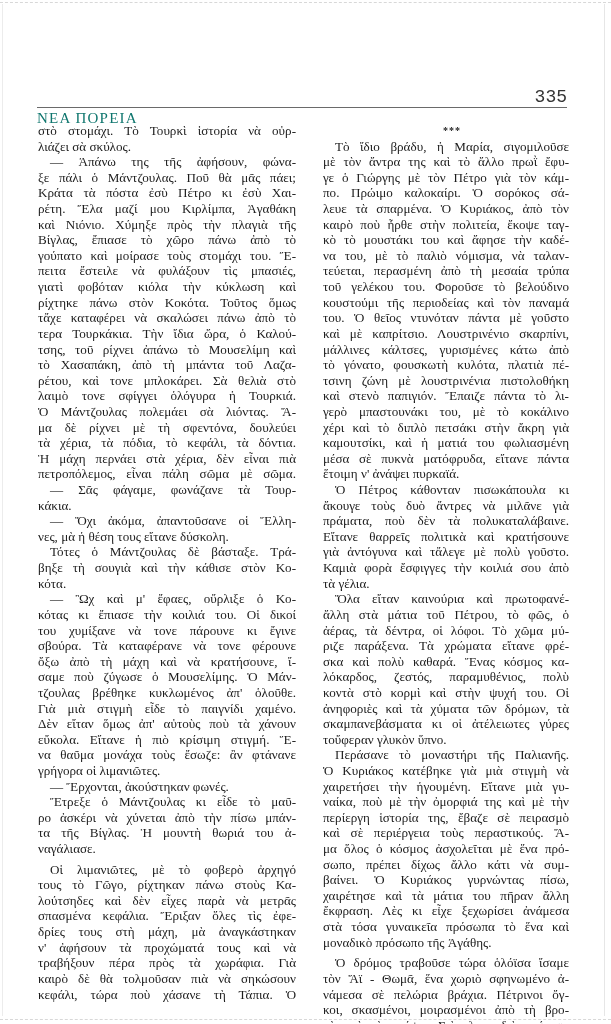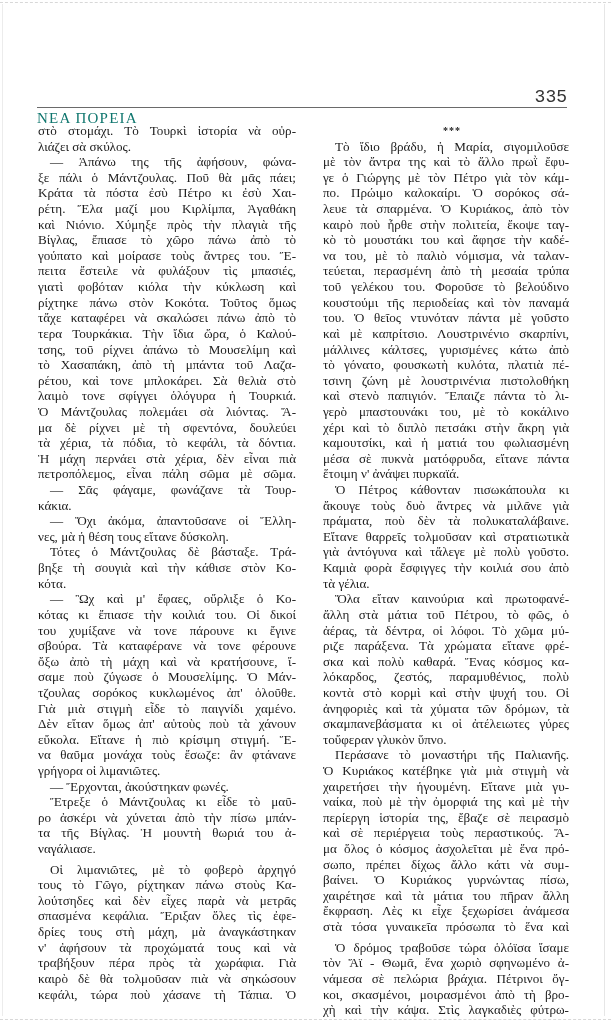--- a/index.html
+++ b/index.html
@@ -105,21 +105,21 @@
 
 <div class="column col-left" id="col-left">
     <span class="line">στὸ στομάχι. Τὸ Τουρκὶ ἱστορία νὰ οὐρ-</span>
     <span class="line last">λιάζει σὰ σκύλος.</span>
     <span class="line indent">— Ἀπάνω της τῆς ἀφήσουν, φώνα-</span>
     <span class="line">ξε πάλι ὁ Μάντζουλας. Ποῦ θὰ μᾶς πάει;</span>
     <span class="line">Κράτα τὰ πόστα ἐσὺ Πέτρο κι ἐσὺ Χαι-</span>
     <span class="line">ρέτη. Ἔλα μαζί μου Κιρλίμπα, Ἀγαθάκη</span>
     <span class="line">καὶ Νιόνιο. Χύμηξε πρὸς τὴν πλαγιὰ τῆς</span>
     <span class="line">Βίγλας, ἔπιασε τὸ χῶρο πάνω ἀπὸ τὸ</span>
-    <span class="line">γούπατο καὶ μοίρασε τοὺς ἄντρες του. Ἔ-</span>
+    <span class="line">γούπατο καὶ μοίρασε τοὺς στομάχι του. Ἔ-</span>
     <span class="line">πειτα ἔστειλε νὰ φυλάξουν τὶς μπασιές,</span>
     <span class="line">γιατὶ φοβόταν κιόλα τὴν κύκλωση καὶ</span>
     <span class="line">ρίχτηκε πάνω στὸν Κοκότα. Τοῦτος ὅμως</span>
     <span class="line">τἄχε καταφέρει νὰ σκαλώσει πάνω ἀπὸ τὸ</span>
     <span class="line">τερα Τουρκάκια. Τὴν ἴδια ὥρα, ὁ Καλού-</span>
     <span class="line">τσης, τοῦ ρίχνει ἀπάνω τὸ Μουσελίμη καὶ</span>
     <span class="line">τὸ Χασαπάκη, ἀπὸ τὴ μπάντα τοῦ Λαζα-</span>
     <span class="line">ρέτου, καὶ τονε μπλοκάρει. Σὰ θελιὰ στὸ</span>
     <span class="line">λαιμὸ τονε σφίγγει ὁλόγυρα ἡ Τουρκιά.</span>
     <span class="line">Ὁ Μάντζουλας πολεμάει σὰ λιόντας. Ἄ-</span>
@@ -133,21 +133,21 @@
     <span class="line last">νες, μὰ ἡ θέση τους εἴτανε δύσκολη.</span>
     <span class="line indent">Τότες ὁ Μάντζουλας δὲ βάσταξε. Τρά-</span>
     <span class="line">βηξε τὴ σουγιὰ καὶ τὴν κάθισε στὸν Κο-</span>
     <span class="line last">κότα.</span>
     <span class="line indent">— Ὢχ καὶ μ' ἔφαες, οὔρλιξε ὁ Κο-</span>
     <span class="line">κότας κι ἔπιασε τὴν κοιλιά του. Οἱ δικοί</span>
     <span class="line">του χυμίξανε νὰ τονε πάρουνε κι ἔγινε</span>
     <span class="line">σβούρα. Τὰ καταφέρανε νὰ τονε φέρουνε</span>
     <span class="line">ὄξω ἀπὸ τὴ μάχη καὶ νὰ κρατήσουνε, ἴ-</span>
     <span class="line">σαμε ποὺ ζύγωσε ὁ Μουσελίμης. Ὁ Μάν-</span>
-    <span class="line">τζουλας σορόκος κυκλωμένος ἀπ' ὁλοῦθε.</span>
+    <span class="line">τζουλας βρέθηκε κυκλωμένος ἀπ' ὁλοῦθε.</span>
     <span class="line">Γιὰ μιὰ στιγμὴ εἶδε τὸ παιγνίδι χαμένο.</span>
     <span class="line">Δὲν εἴταν ὅμως ἀπ' αὐτοὺς ποὺ τὰ χάνουν</span>
     <span class="line">εὔκολα. Εἴτανε ἡ πιὸ κρίσιμη στιγμή. Ἕ-</span>
     <span class="line">να θαῦμα μονάχα τοὺς ἔσωζε: ἂν φτάνανε</span>
     <span class="line last">γρήγορα οἱ λιμανιῶτες.</span>
     <span class="line indent last">— Ἔρχονται, ἀκούστηκαν φωνές.</span>
     <span class="line indent">Ἔτρεξε ὁ Μάντζουλας κι εἶδε τὸ μαῦ-</span>
     <span class="line">ρο ἀσκέρι νὰ χύνεται ἀπὸ τὴν πίσω μπάν-</span>
     <span class="line">τα τῆς Βίγλας. Ἡ μουντὴ θωριά του ἀ-</span>
     <span class="line last">ναγάλιασε.</span>
@@ -183,21 +183,21 @@
     <span class="line">τσινη ζώνη μὲ λουστρινένια πιστολοθήκη</span>
     <span class="line">καὶ στενὸ παπιγιόν. Ἔπαιζε πάντα τὸ λι-</span>
     <span class="line">γερὸ μπαστουνάκι του, μὲ τὸ κοκάλινο</span>
     <span class="line">χέρι καὶ τὸ διπλὸ πετσάκι στὴν ἄκρη γιὰ</span>
     <span class="line">καμουτσίκι, καὶ ἡ ματιά του φωλιασμένη</span>
     <span class="line">μέσα σὲ πυκνὰ ματόφρυδα, εἴτανε πάντα</span>
     <span class="line last">ἕτοιμη ν' ἀνάψει πυρκαϊά.</span>
     <span class="line indent">Ὁ Πέτρος κάθονταν πισωκάπουλα κι</span>
     <span class="line">ἄκουγε τοὺς δυὸ ἄντρες νὰ μιλᾶνε γιὰ</span>
     <span class="line">πράματα, ποὺ δὲν τὰ πολυκαταλάβαινε.</span>
-    <span class="line">Εἴτανε θαρρεῖς τολμοῦσαν καὶ στρατιωτικὰ</span>
+    <span class="line">Εἴτανε θαρρεῖς πολιτικὰ καὶ κρατήσουνε</span>
     <span class="line">γιὰ ἀντόγυνα καὶ τἄλεγε μὲ πολὺ γοῦστο.</span>
     <span class="line">Καμιὰ φορὰ ἔσφιγγες τὴν κοιλιά σου ἀπὸ</span>
     <span class="line last">τὰ γέλια.</span>
     <span class="line indent">Ὅλα εἴταν καινούρια καὶ πρωτοφανέ-</span>
     <span class="line">ἄλλη στὰ μάτια τοῦ Πέτρου, τὸ φῶς, ὁ</span>
     <span class="line">ἀέρας, τὰ δέντρα, οἱ λόφοι. Τὸ χῶμα μύ-</span>
     <span class="line">ριζε παράξενα. Τὰ χρώματα εἴτανε φρέ-</span>
     <span class="line">σκα καὶ πολὺ καθαρά. Ἕνας κόσμος κα-</span>
     <span class="line">λόκαρδος, ζεστός, παραμυθένιος, πολὺ</span>
     <span class="line">κοντὰ στὸ κορμὶ καὶ στὴν ψυχή του. Οἱ</span>
@@ -209,19 +209,20 @@
     <span class="line">χαιρετήσει τὴν ἡγουμένη. Εἴτανε μιὰ γυ-</span>
     <span class="line">ναίκα, ποὺ μὲ τὴν ὀμορφιά της καὶ μὲ τὴν</span>
     <span class="line">περίεργη ἱστορία της, ἔβαζε σὲ πειρασμὸ</span>
     <span class="line">καὶ σὲ περιέργεια τοὺς περαστικούς. Ἄ-</span>
     <span class="line">μα ὅλος ὁ κόσμος ἀσχολεῖται μὲ ἕνα πρό-</span>
     <span class="line">σωπο, πρέπει δίχως ἄλλο κάτι νὰ συμ-</span>
     <span class="line">βαίνει. Ὁ Κυριάκος γυρνώντας πίσω,</span>
     <span class="line">χαιρέτησε καὶ τὰ μάτια του πῆραν ἄλλη</span>
     <span class="line">ἔκφραση. Λὲς κι εἶχε ξεχωρίσει ἀνάμεσα</span>
     <span class="line">στὰ τόσα γυναικεῖα πρόσωπα τὸ ἕνα καὶ</span>
+    <span class="line last">μοναδικὸ πρόσωπο τῆς Ἀγάθης.</span>
     <span class="gap"></span>
     <span class="line indent">Ὁ δρόμος τραβοῦσε τώρα ὁλόϊσα ἴσαμε</span>
     <span class="line">τὸν Ἅϊ - Θωμᾶ, ἕνα χωριὸ σφηνωμένο ἀ-</span>
     <span class="line">νάμεσα σὲ πελώρια βράχια. Πέτρινοι ὄγ-</span>
     <span class="line">κοι, σκασμένοι, μοιρασμένοι ἀπὸ τὴ βρο-</span>
     <span class="line">χὴ καὶ τὴν κάψα. Στὶς λαγκαδιὲς φύτρω-</span>
   </div>
 
 </body></html>

